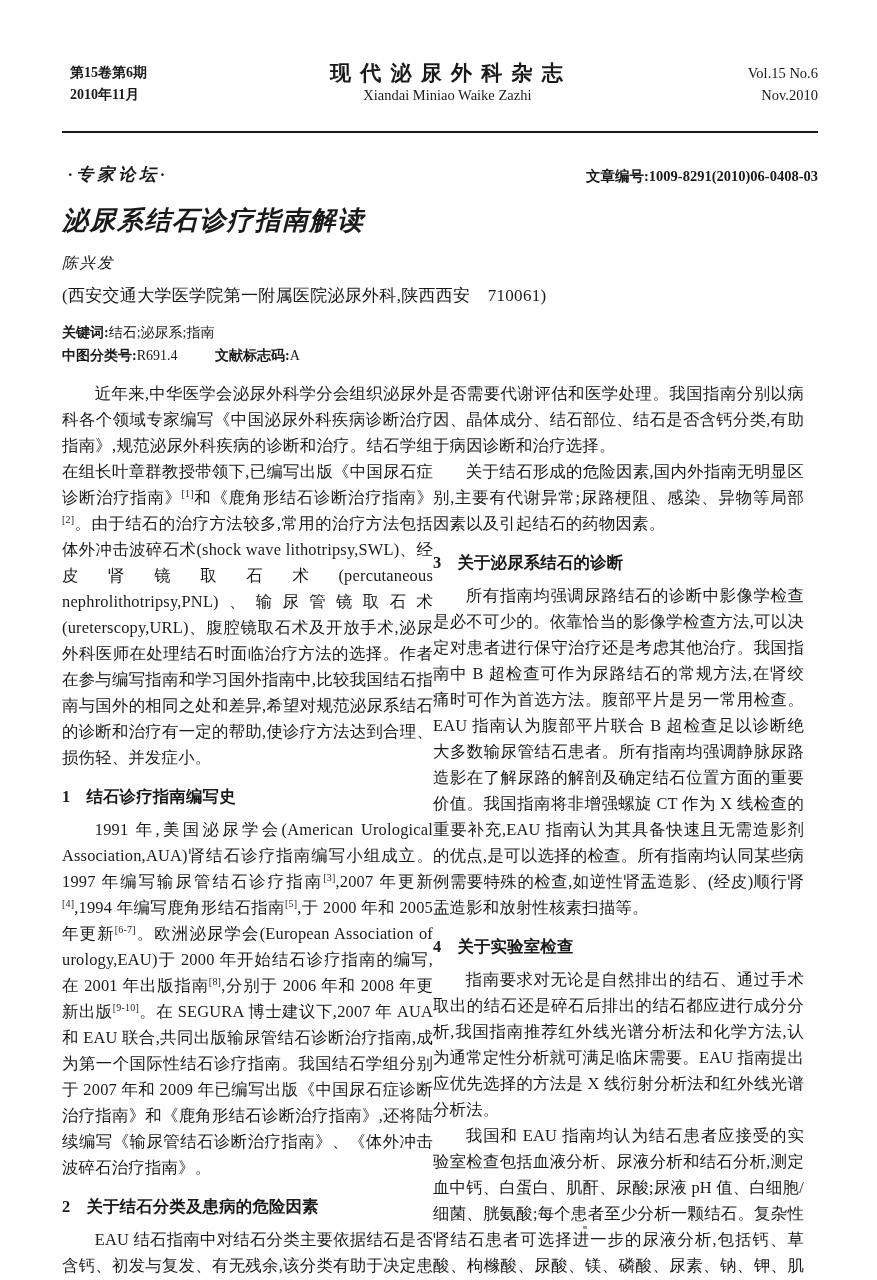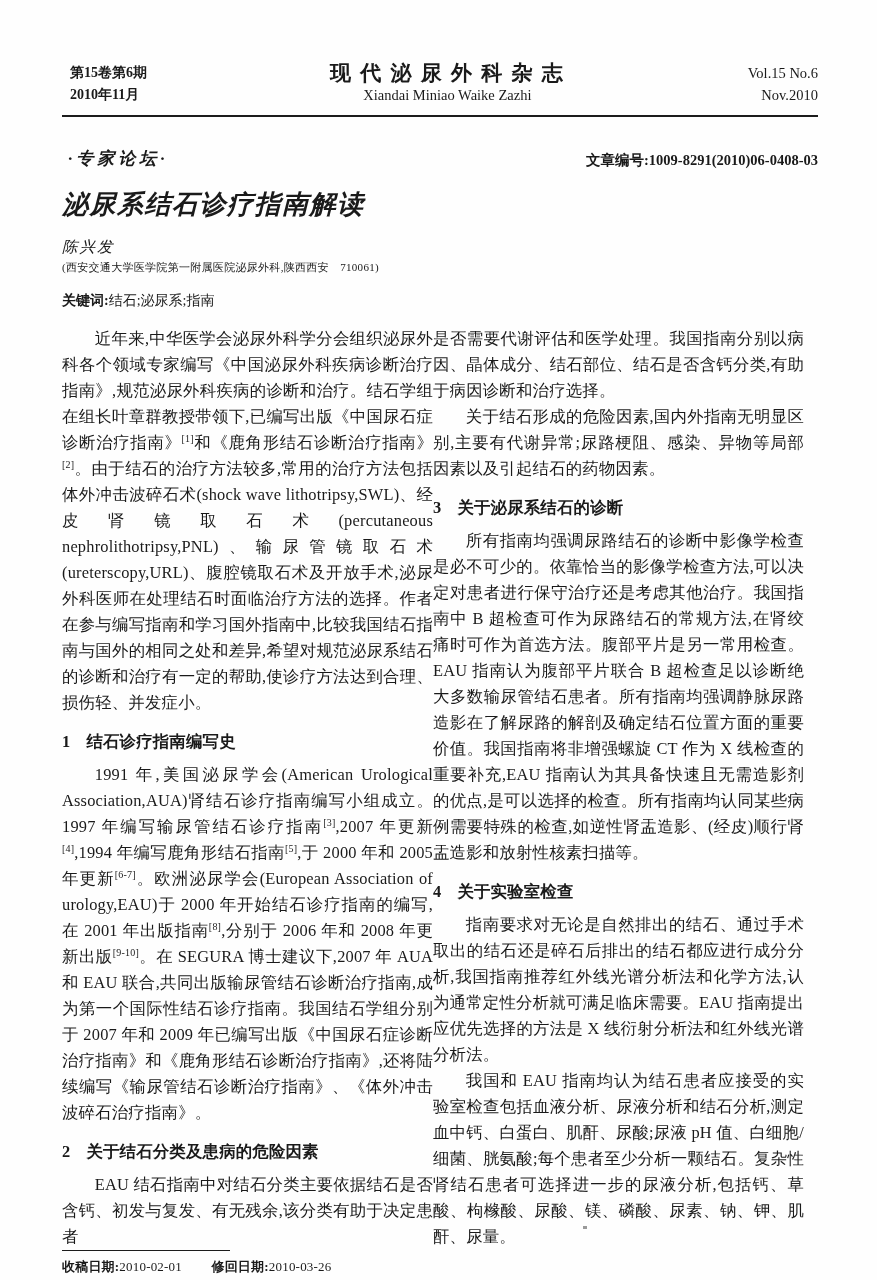--- a/index.html
+++ b/index.html
@@ -20,21 +20,21 @@
     left:62px; top:62px;
     width:756px;
   }
 
   
   .jheader{
     display:flex;
     justify-content:space-between;
     align-items:flex-start;
     border-bottom:2.5px solid #1c1c1c;
-    padding-bottom:9px;
+    padding-bottom:25px;
     padding-left:8px;
   }
   .jh-left{font-size:14px;font-weight:bold;line-height:22px;}
   .jh-center{text-align:center;}
   .jh-title-cn{font-size:21px;font-weight:bold;letter-spacing:2px;line-height:22px;}
   .jh-title-py{font-size:14.5px;line-height:22px;text-align:center;}
   .jh-right{text-align:right;font-size:14.5px;line-height:22px;}
 
   
   .meta-row{
@@ -46,21 +46,21 @@
     letter-spacing:4px;padding-left:6px;
   }
   .article-id{font-size:14.5px;font-weight:bold;}
 
   
   .art-title{
     margin:17px 0 0 0;
     font-size:26px;font-weight:bold;letter-spacing:1.5px;font-style:italic;
   }
   .art-author{margin-top:15px;font-size:15.5px;font-style:italic;letter-spacing:2px;}
-  .art-affil{margin-top:2px;font-size:11px;letter-spacing:.3px;}
+  .art-affil{margin-top:10px;font-size:17px;letter-spacing:.3px;}
   .kw-line{margin-top:17px;font-size:14px;}
   .clc-line{margin-top:5px;font-size:14px;}
   .lbl{font-weight:bold;}
   .clc-gap{margin-left:34px;}
 
   
   .columns{
     margin-top:16px;
     display:flex;
     height:900px;
@@ -129,20 +129,24 @@
       <span class="article-id">文章编号:1009-8291(2010)06-0408-03</span>
     </div>
 
     <h1 class="art-title">泌尿系结石诊疗指南解读</h1>
     <div class="art-author">陈兴发</div>
     <div class="art-affil">(西安交通大学医学院第一附属医院泌尿外科,陕西西安　710061)</div>
 
     <div class="kw-line">
       <span class="lbl">关键词:</span><span>结石;泌尿系;指南</span>
     </div>
+    <div class="clc-line">
+      <span class="lbl">中图分类号:</span><span>R691.4</span>
+      <span class="lbl clc-gap">文献标志码:</span><span>A</span>
+    </div>
 
     <div class="columns">
 
       <div class="col col-left">
         <p class="body-p indent"><span>近年来,中华医学会泌尿外科学分会组织泌尿外科各个领域专家编写《中国泌尿外科疾病诊断治疗指南》,规范泌尿外科疾病的诊断和治疗。结石学组在组长叶章群教授带领下,已编写出版《中国尿石症诊断治疗指南》</span><sup>[1]</sup><span>和《鹿角形结石诊断治疗指南》</span><sup>[2]</sup><span>。由于结石的治疗方法较多,常用的治疗方法包括体外冲击波碎石术(shock wave lithotripsy,SWL)、经皮肾镜取石术(percutaneous nephrolithotripsy,PNL)、输尿管镜取石术(ureterscopy,URL)、腹腔镜取石术及开放手术,泌尿外科医师在处理结石时面临治疗方法的选择。作者在参与编写指南和学习国外指南中,比较我国结石指南与国外的相同之处和差异,希望对规范泌尿系结石的诊断和治疗有一定的帮助,使诊疗方法达到合理、损伤轻、并发症小。</span></p>
         <h2 class="sec-heading">
           <span class="h-num">1</span><span>结石诊疗指南编写史</span>
         </h2>
         <p class="body-p indent"><span>1991 年,美国泌尿学会(American Urological Association,AUA)肾结石诊疗指南编写小组成立。1997 年编写输尿管结石诊疗指南</span><sup>[3]</sup><span>,2007 年更新</span><sup>[4]</sup><span>,1994 年编写鹿角形结石指南</span><sup>[5]</sup><span>,于 2000 年和 2005 年更新</span><sup>[6-7]</sup><span>。欧洲泌尿学会(European Association of urology,EAU)于 2000 年开始结石诊疗指南的编写,在 2001 年出版指南</span><sup>[8]</sup><span>,分别于 2006 年和 2008 年更新出版</span><sup>[9-10]</sup><span>。在 SEGURA 博士建议下,2007 年 AUA 和 EAU 联合,共同出版输尿管结石诊断治疗指南,成为第一个国际性结石诊疗指南。我国结石学组分别于 2007 年和 2009 年已编写出版《中国尿石症诊断治疗指南》和《鹿角形结石诊断治疗指南》,还将陆续编写《输尿管结石诊断治疗指南》、《体外冲击波碎石治疗指南》。</span></p>
         <h2 class="sec-heading">

